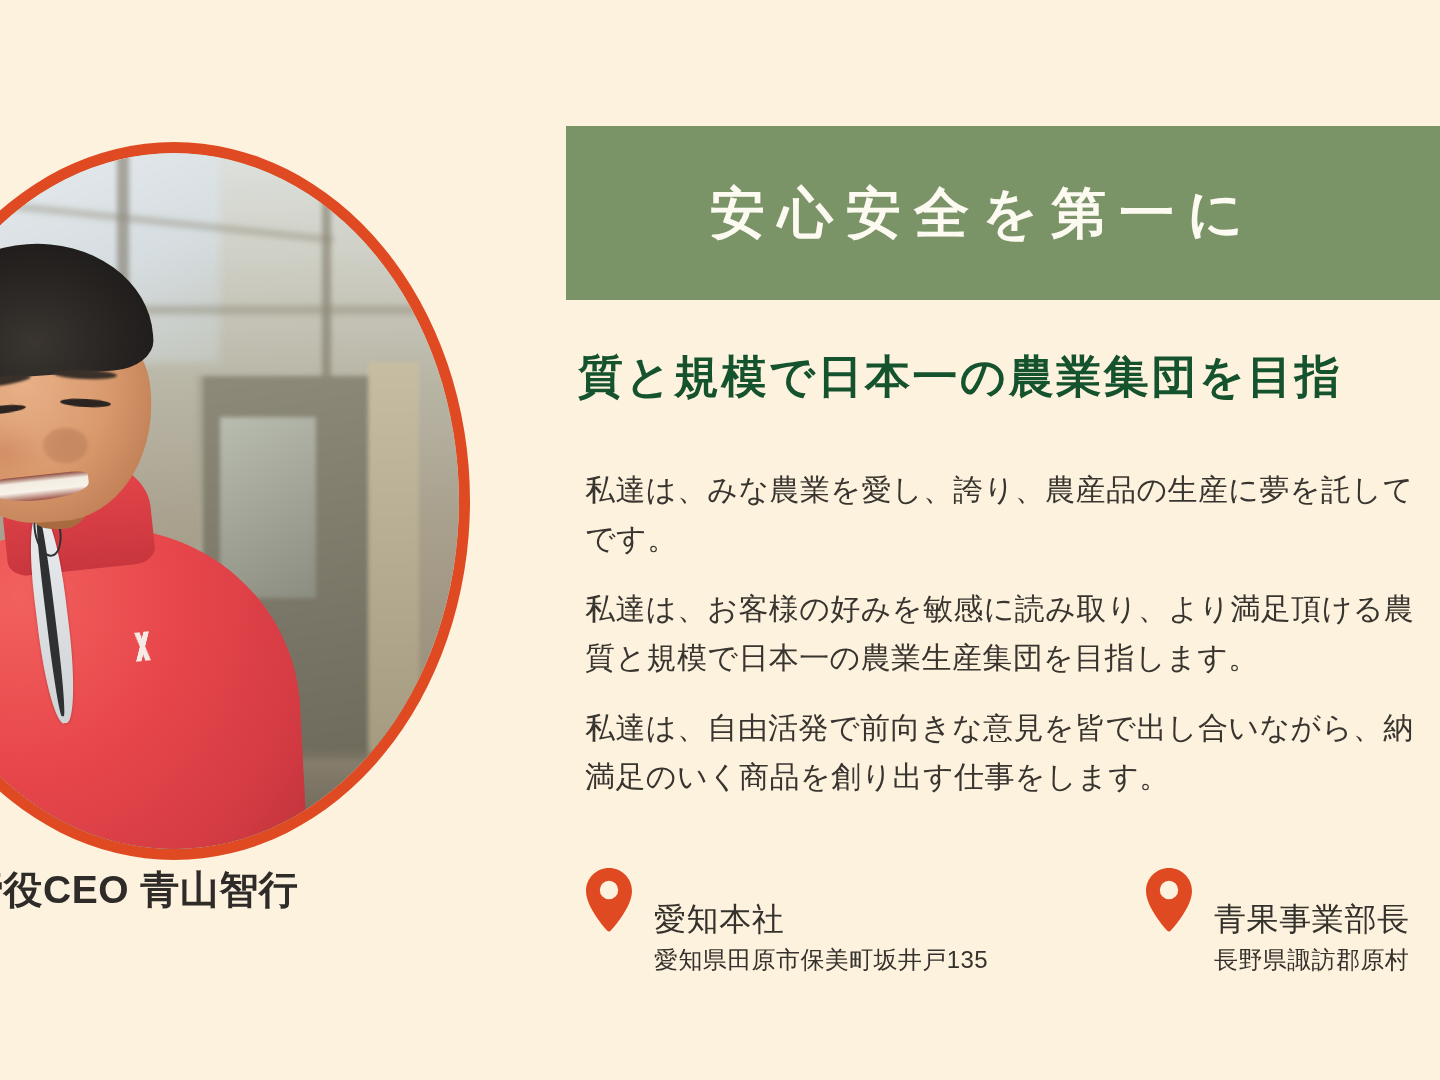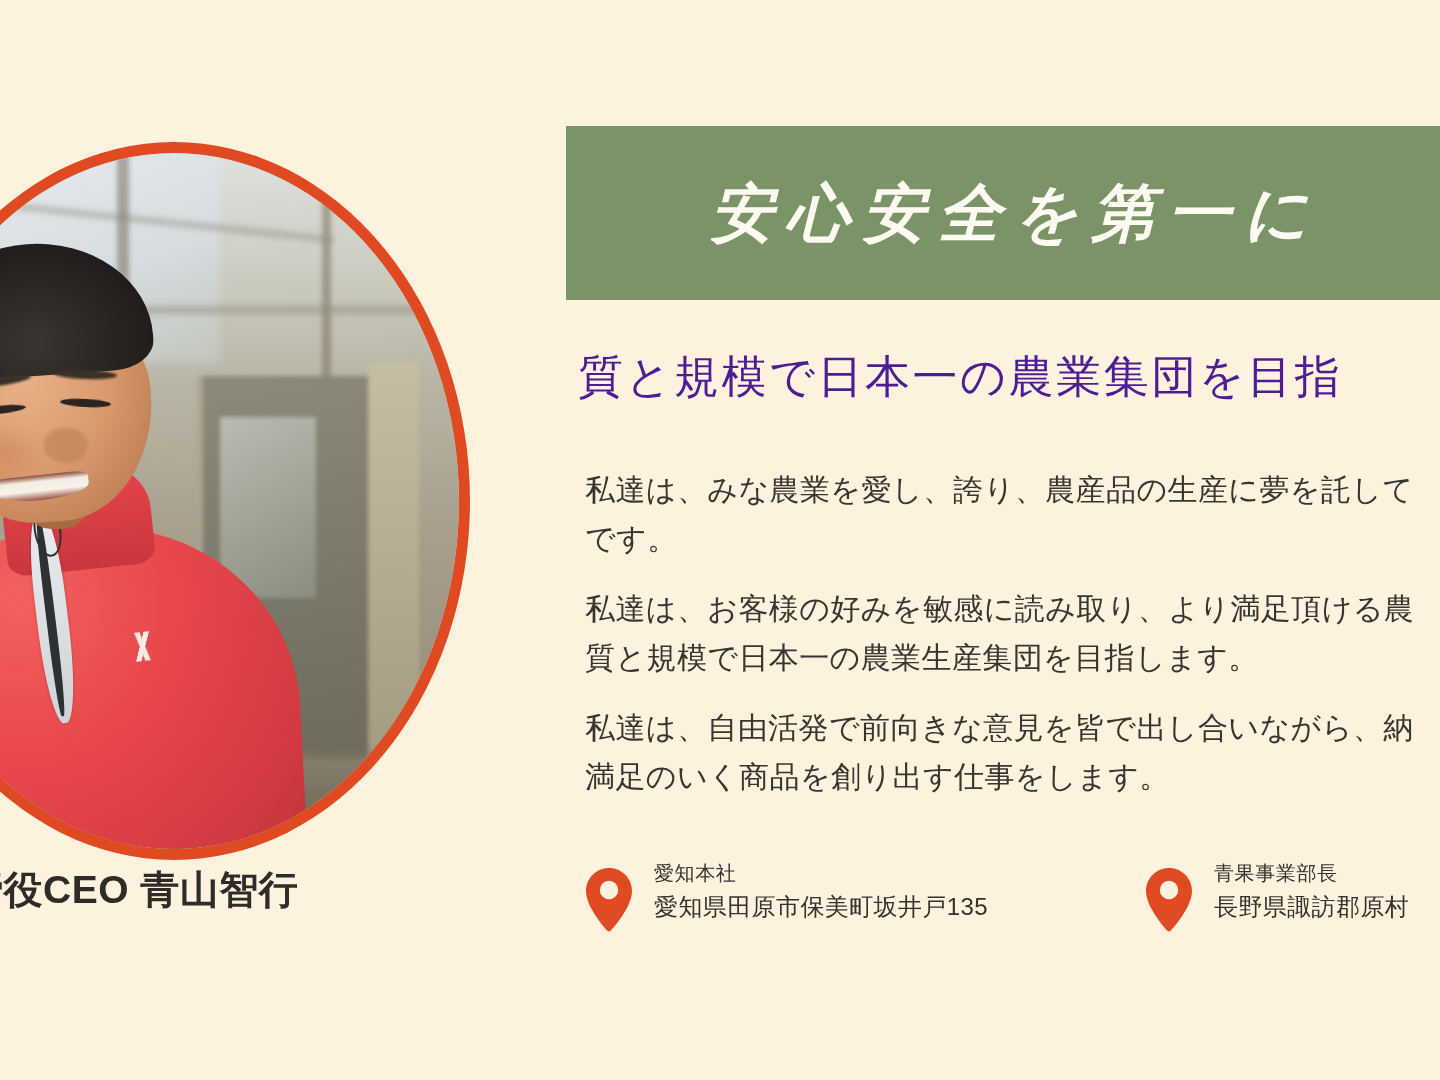--- a/index.html
+++ b/index.html
@@ -271,35 +271,34 @@
     height: 174px;
     background: #7a9468;
     display: flex;
     align-items: center;
     box-sizing: border-box;
     padding-left: 144px;
     overflow: hidden;
   }
   .banner-text {
     color: #fdfaf2;
-    font-size: 63px;
+    font-size: 55px;
     font-weight: 700;
     letter-spacing: 13px;
     white-space: nowrap;
     line-height: 1;
-    font-style: italic;
   }
 
   .headline {
     position: absolute;
     left: 12px;
     top: 352px;
     font-size: 45px;
-    font-weight: 400;
-    color: #4c1d95;
+    font-weight: 700;
+    color: #14532d;
     letter-spacing: 2.5px;
     white-space: nowrap;
     line-height: 1.1;
   }
 
   .body-block {
     position: absolute;
     left: 19px;
     top: 466px;
     width: 905px;
@@ -337,24 +336,25 @@
     width: 46px;
     height: 64px;
     margin-top: 6px;
   }
   .loc-text {
     display: flex;
     flex-direction: column;
     gap: 10px;
   }
   .loc-name {
-    font-size: 20px;
+    font-size: 32px;
     color: #35312c;
     letter-spacing: 0.6px;
     line-height: 1.1;
+    margin-top: 40px;
   }
   .loc-addr {
     font-size: 24px;
     color: #35312c;
     letter-spacing: 0.4px;
     line-height: 1.1;
   }
 </style>
 </head>
 <body>

